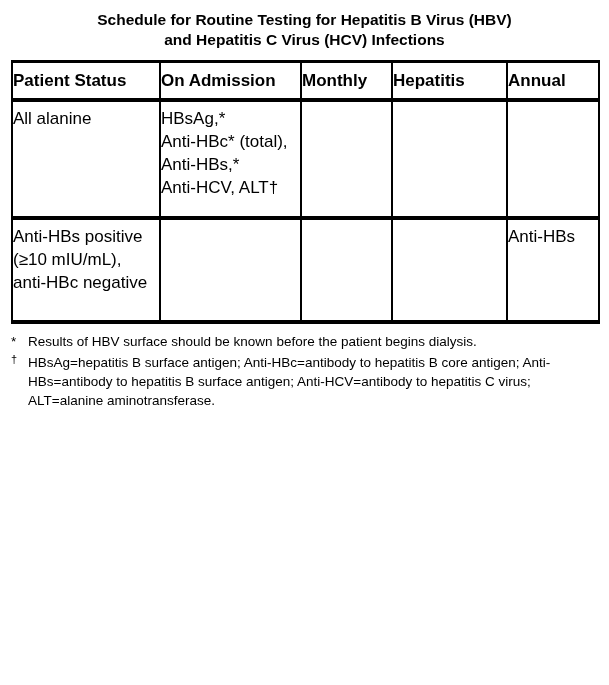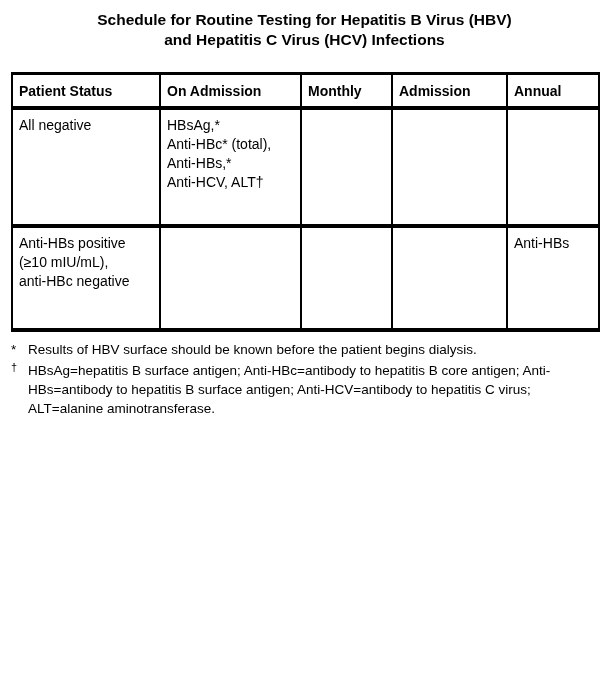--- a/index.html
+++ b/index.html
@@ -12,37 +12,37 @@
     font-family: "Liberation Sans", sans-serif;
   }
   .page { padding: 8px 11px 0 11px; }
 
   .title {
     text-align: center;
     font-weight: bold;
     font-size: 15.5px;
     line-height: 1.3;
     white-space: pre-line;
-    margin: 2px 0 22px 0;
+    margin: 2px 0 10px 0;
   }
 
   table.schedule {
     border-collapse: collapse;
     width: 587px;
     table-layout: fixed;
   }
   table.schedule th,
   table.schedule td {
     border-left: 2px solid #000;
     border-right: 2px solid #000;
     border-top: 4px solid #000;
     border-bottom: 4px solid #000;
     vertical-align: top;
-    padding: 6px 6px;
-    font-size: 14px;
+    padding: 6px 0;
+    font-size: 17px;
     line-height: 1.35;
     white-space: pre-line;
     overflow: hidden;
   }
   table.schedule th {
     font-weight: bold;
     text-align: left;
     border-top-width: 3px;
     border-bottom-width: 3px;
     padding-top: 7px;
@@ -86,27 +86,27 @@
       <col style="width:141px">
       <col style="width:91px">
       <col style="width:115px">
       <col style="width:92px">
     </colgroup>
     <thead>
       <tr class="hdr">
         <th>Patient Status</th>
         <th class="center">On Admission</th>
         <th>Monthly</th>
-        <th>Admission</th>
+        <th>Hepatitis</th>
         <th>Annual</th>
       </tr>
     </thead>
     <tbody>
       <tr class="row-1">
-        <td>All negative</td>
+        <td>All alanine</td>
         <td class="center">HBsAg,*
 Anti-HBc* (total),
 Anti-HBs,*
 Anti-HCV, ALT†</td>
         <td></td>
         <td></td>
         <td></td>
       </tr>
       <tr class="row-3">
         <td>Anti-HBs positive

